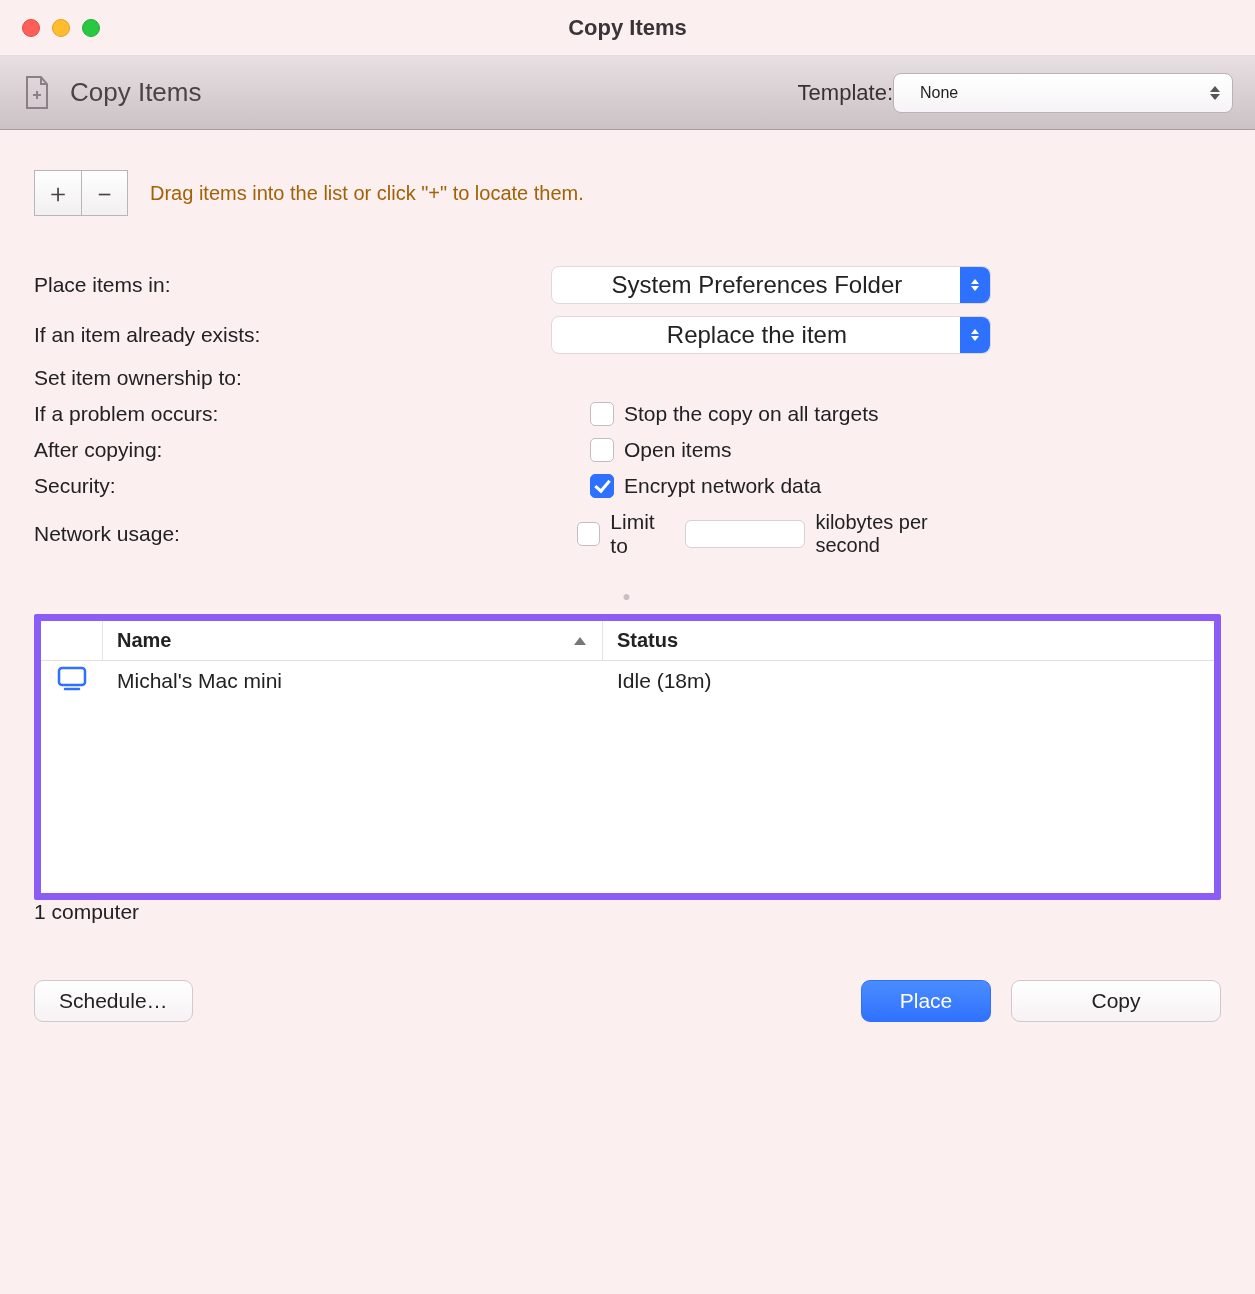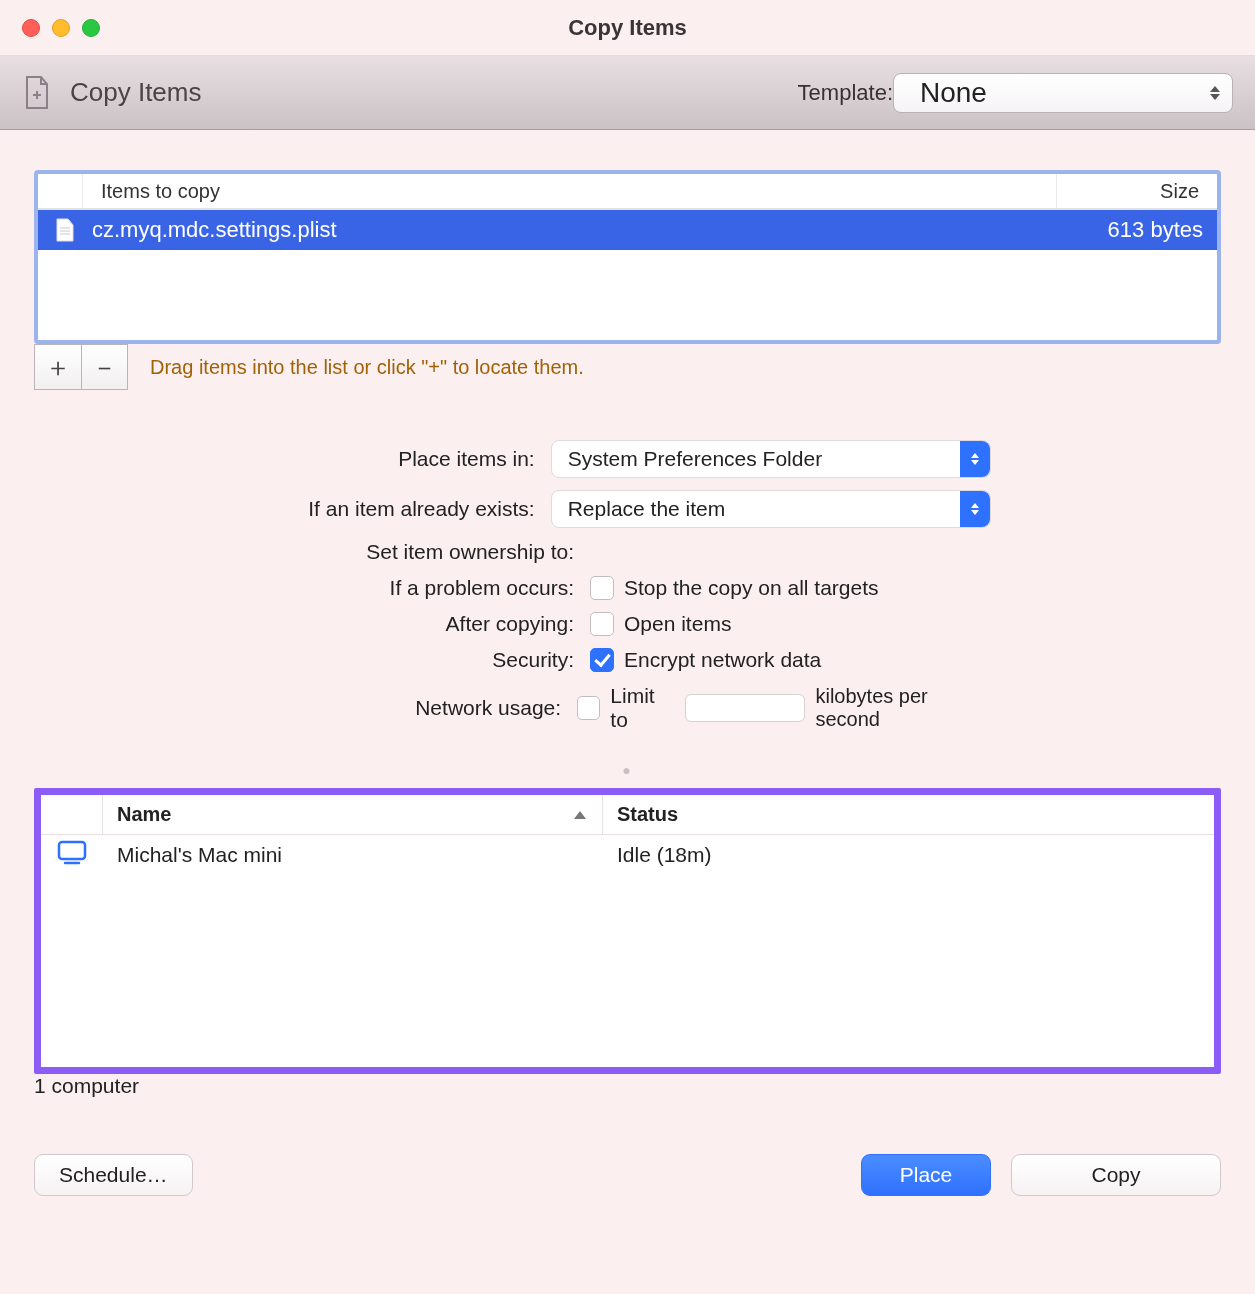--- a/index.html
+++ b/index.html
@@ -73,21 +73,21 @@
   .template-select {
     width: 340px;
     height: 40px;
     background: linear-gradient(#fff, #f6f4f6);
     border: 1px solid #bab2b6;
     border-radius: 8px;
     display: flex;
     align-items: center;
     padding: 0 42px 0 26px;
     position: relative;
-    font-size: 28px;
+    font-size: 16px;
     cursor: default;
   }
   .template-select .up-down {
     position: absolute;
     right: 12px;
     top: 50%;
     transform: translateY(-50%);
     display: flex;
     flex-direction: column;
     gap: 2px;
@@ -180,35 +180,35 @@
     gap: 12px;
     padding-right: 230px;
   }
   .setting-row {
     display: flex;
     align-items: center;
     gap: 16px;
   }
   .setting-label {
     width: 540px;
-    text-align: right;
     font-size: 21px;
   }
   .mac-select {
     width: 470px;
     height: 38px;
     background: #fff;
     border: 1px solid #dedadc;
     border-radius: 8px;
     display: flex;
     align-items: center;
     padding: 0 44px 0 16px;
     position: relative;
-    font-size: 21px;
+    font-size: 24px;
     cursor: default;
+    justify-content: center;
   }
   .mac-select .end-cap {
     position: absolute;
     right: 0; top: 0; bottom: 0;
     width: 30px;
     background: #2f71ff;
     border-top-right-radius: 8px;
     border-bottom-right-radius: 8px;
     display: flex;
     align-items: center;
@@ -370,41 +370,20 @@
     <span>None</span>
     <span class="up-down">
       <span class="arrow-up"></span>
       <span class="arrow-down"></span>
     </span>
   </div>
 </div>
 
 <div class="content">
 
-  <div class="items-wrap">
-    <div class="items-header">
-      <div style="width:44px"></div>
-      <div class="col items">Items to copy</div>
-      <div class="col size">Size</div>
-    </div>
-    <div class="items-body">
-      <div class="items-row selected">
-        <span class="file-icon">
-          <svg width="20" height="24" viewBox="0 0 20 24">
-            <path d="M2 1 h11 l5 6 v16 h-16 z" fill="#fff" stroke="#dcdde0"></path>
-            <line x1="5" y1="10" x2="15" y2="10" stroke="#c9cace"></line>
-            <line x1="5" y1="13" x2="15" y2="13" stroke="#c9cace"></line>
-            <line x1="5" y1="16" x2="15" y2="16" stroke="#c9cace"></line>
-          </svg>
-        </span>
-        <span class="name">cz.myq.mdc.settings.plist</span>
-        <span class="size">613 bytes</span>
-      </div>
-    </div>
-  </div>
 
   <div class="items-controls">
     <div class="square-btn-group">
       <div class="square-btn">＋</div>
       <div class="square-btn">－</div>
     </div>
     <span class="hint">Drag items into the list or click "+" to locate them.</span>
   </div>
 
   <div class="settings">

